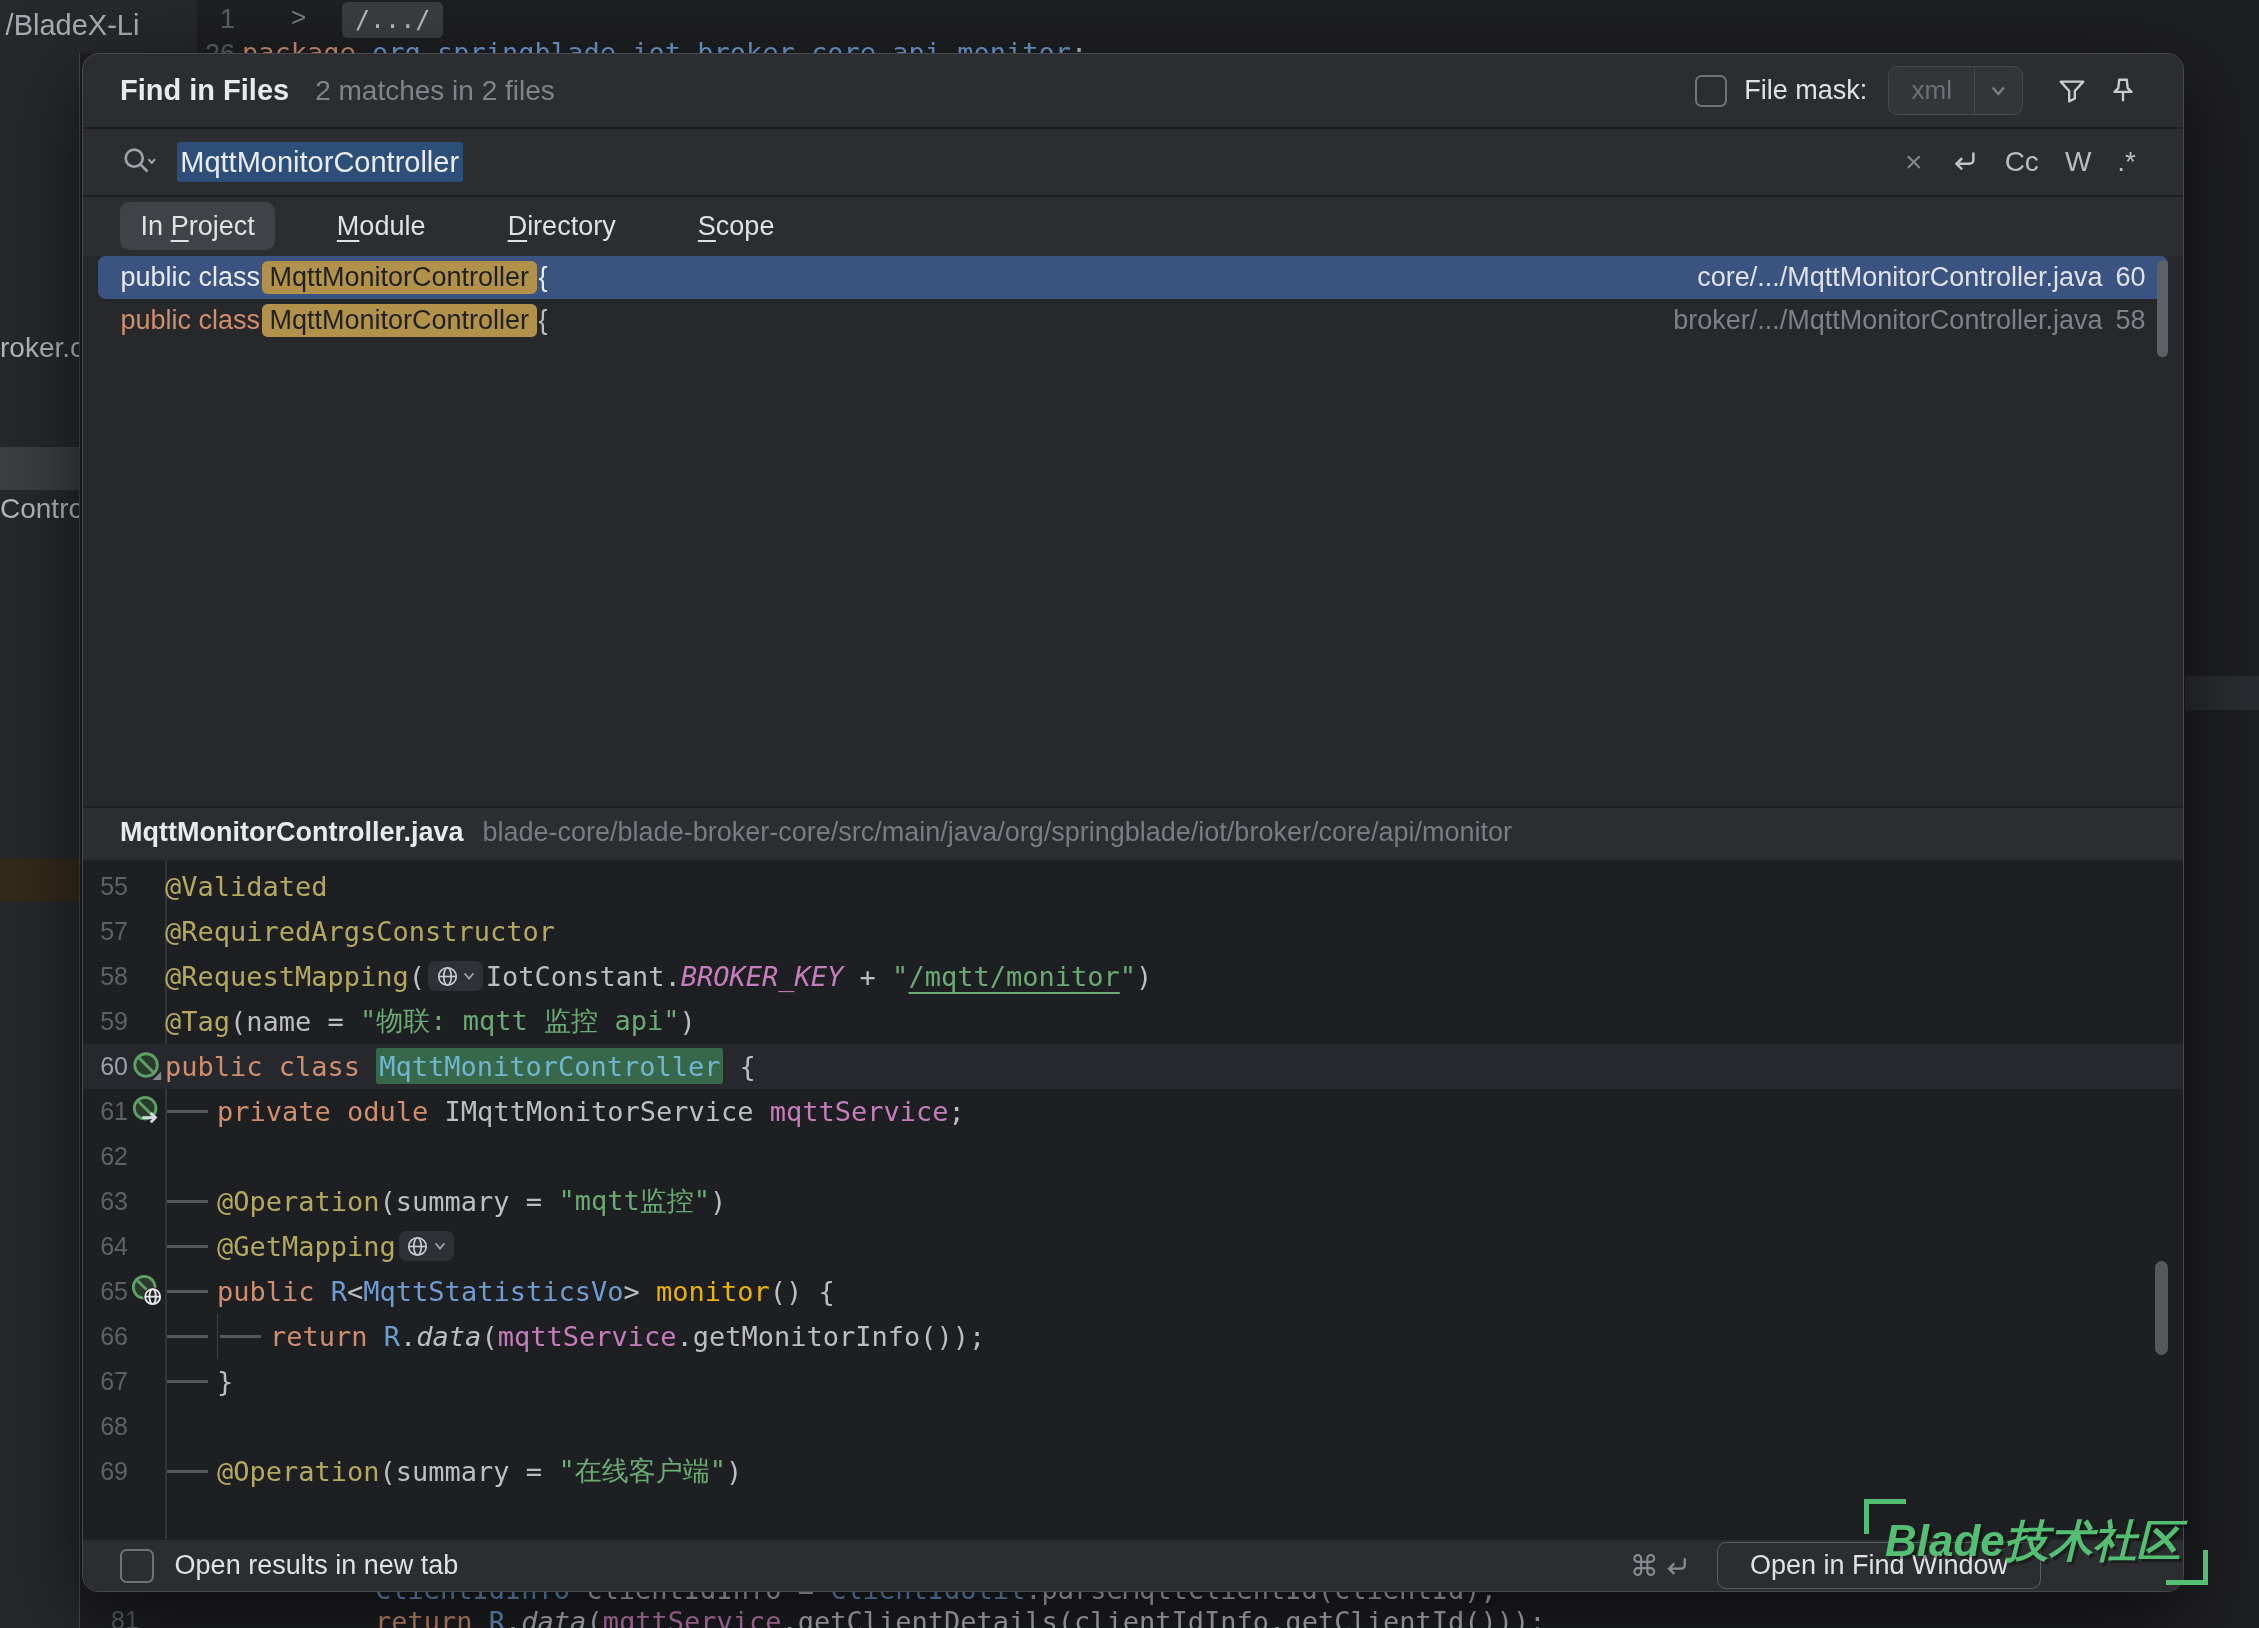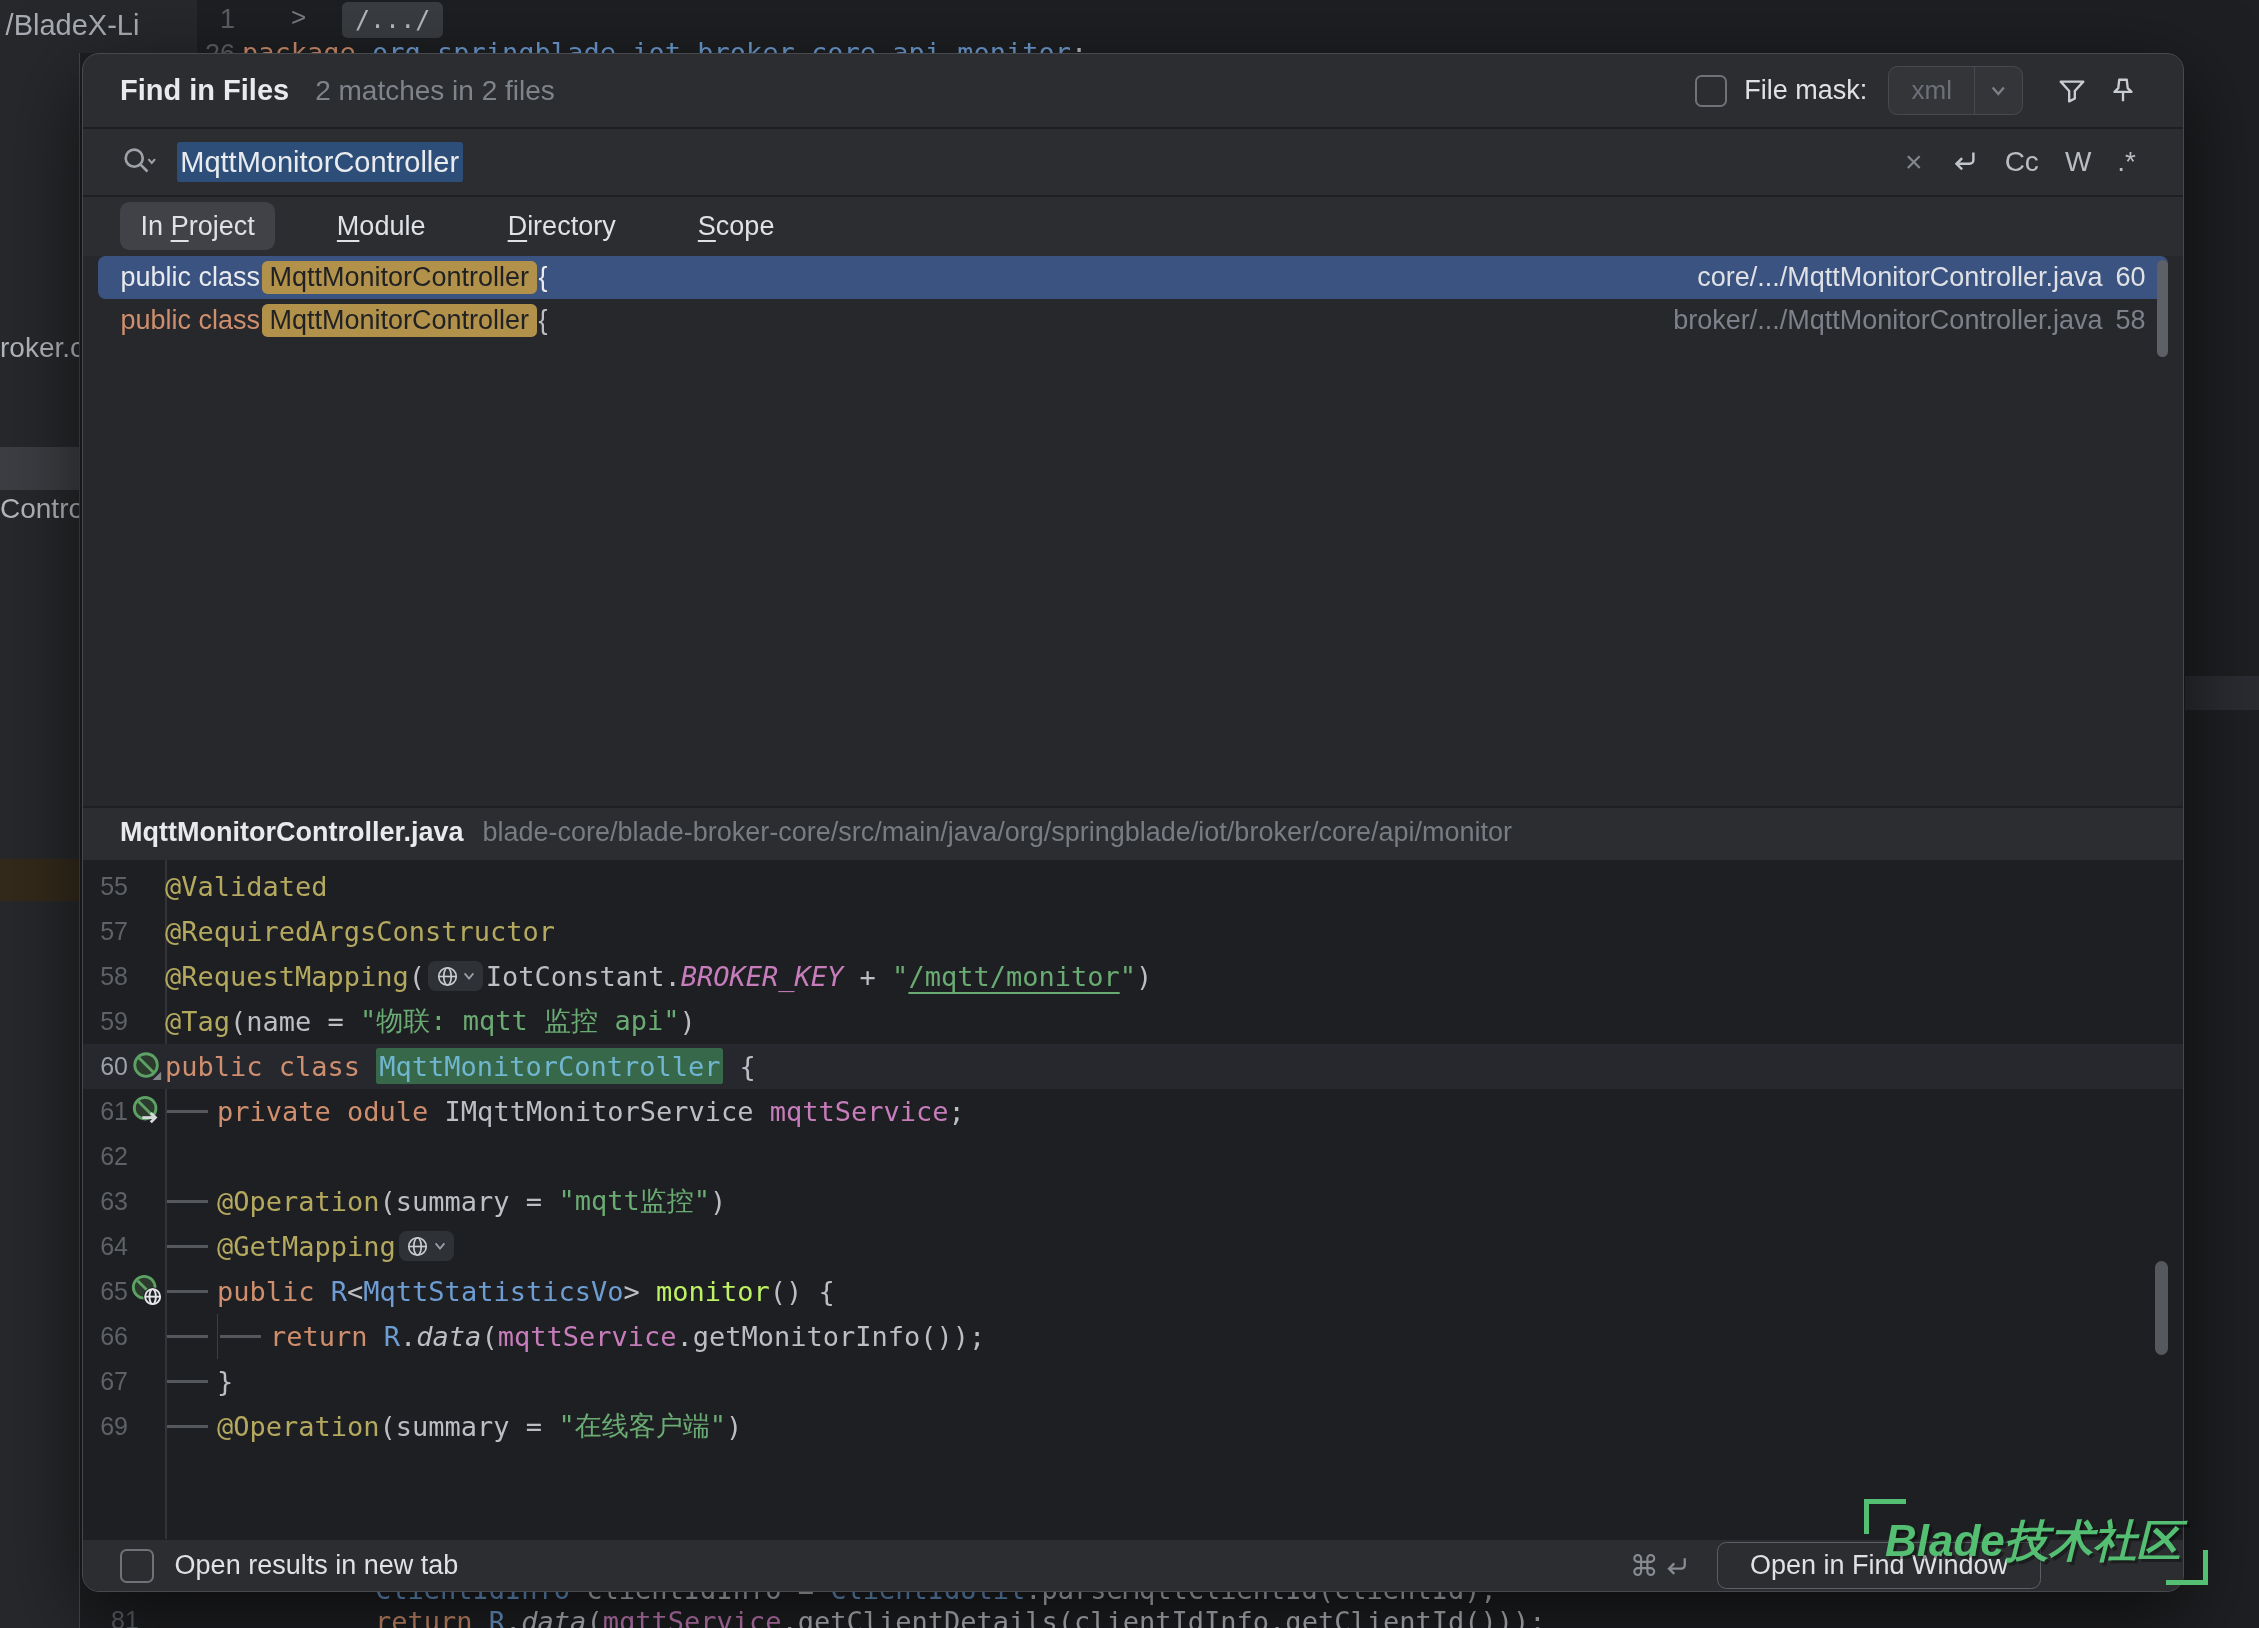--- a/index.html
+++ b/index.html
@@ -90,21 +90,21 @@
   .crow .num{width:45px;text-align:right;font-size:25px;color:#5e6266;flex:0 0 45px;}
   .crow.cur .num{color:#9da1a7;}
   .crow .gico{width:37px;flex:0 0 37px;display:flex;align-items:center;justify-content:center;}
   .crow .body{padding-left:0;display:flex;align-items:center;white-space:pre;font-family:"DejaVu Sans Mono",monospace;}
   .tab{display:inline-block;width:52px;flex:0 0 52px;position:relative;height:45px;}
   .tab::after{content:"";position:absolute;left:1.9px;right:9.4px;top:21.5px;height:2.8px;background:#54575c;}
   .tab.g{border-left:1.9px solid #3a3d42;}
   .tk-d{color:#bcbec4;} .tk-k{color:#cf8e6d;} .tk-a{color:#b4a95e;} .tk-s{color:#6aab73;}
   .tk-su{color:#6aab73;text-decoration:underline;text-underline-offset:5.6px;}
   .tk-c{color:#6d9dd3;} .tk-f{color:#c77dbb;} .tk-ci{color:#c77dbb;font-style:italic;}
-  .tk-m{color:#bef264;} .tk-it{color:#bcbec4;font-style:italic;}
+  .tk-m{color:#eab308;} .tk-it{color:#bcbec4;font-style:italic;}
   .tk-hl{color:#70b6d0;background:var(--cmatch);border-radius:2.8px;padding:2.8px 2.8px;}
   .gchip{display:inline-flex;align-items:center;gap:2.8px;background:#2e3135;border-radius:7.5px;padding:2.8px 6.6px;margin:0 2.8px;}
   #code-scroll{position:absolute;right:15px;top:401px;width:13px;height:94px;border-radius:6.6px;background:#55585d;}
 
   #footer{position:absolute;left:0;top:1485px;width:100%;height:52px;background:#2b2d30;border-top:1.9px solid #1e1f22;
           display:flex;align-items:center;padding:0 37px;box-sizing:border-box;}
   #footer-label{font-size:27px;color:#dfe1e5;margin-left:20.6px;}
   #footer-right{margin-left:auto;display:flex;align-items:center;gap:7.5px;margin-right:105px;}
   #shortcut{font-size:29px;color:#888c92;display:flex;align-items:center;gap:3.7px;}
   #find-window-btn{margin-left:19px;height:47px;border:1.9px solid #5b5e64;border-radius:9.4px;background:transparent;
@@ -321,20 +321,25 @@
           <span class="num">66</span>
           <span class="gico"></span>
           <span class="body"><span class="tab"></span><span class="tab g"></span><span class="tk-k">return</span><span class="tk-d"> </span><span class="tk-c">R</span><span class="tk-d">.</span><span class="tk-it">data</span><span class="tk-d">(</span><span class="tk-f">mqttService</span><span class="tk-d">.getMonitorInfo());</span></span>
         </div>
         <div class="crow">
           <span class="num">67</span>
           <span class="gico"></span>
           <span class="body"><span class="tab"></span><span class="tk-d">}</span></span>
         </div>
         <div class="crow">
+          <span class="num">68</span>
+          <span class="gico"></span>
+          <span class="body"></span>
+        </div>
+        <div class="crow">
           <span class="num">69</span>
           <span class="gico"></span>
           <span class="body"><span class="tab"></span><span class="tk-a">@Operation</span><span class="tk-d">(summary = </span><span class="tk-s">"在线客户端"</span><span class="tk-d">)</span></span>
         </div>
       </div>
     <div id="code-scroll"></div>
   </div>
 
   <div id="footer">
     <span class="checkbox" style="width:30px;height:30px"></span>

